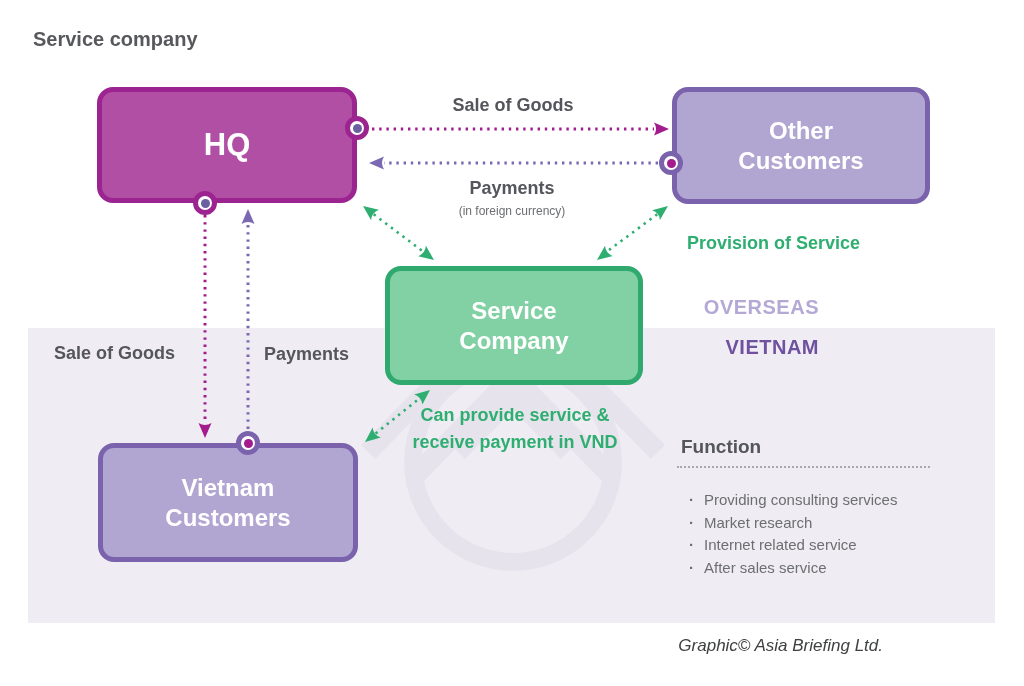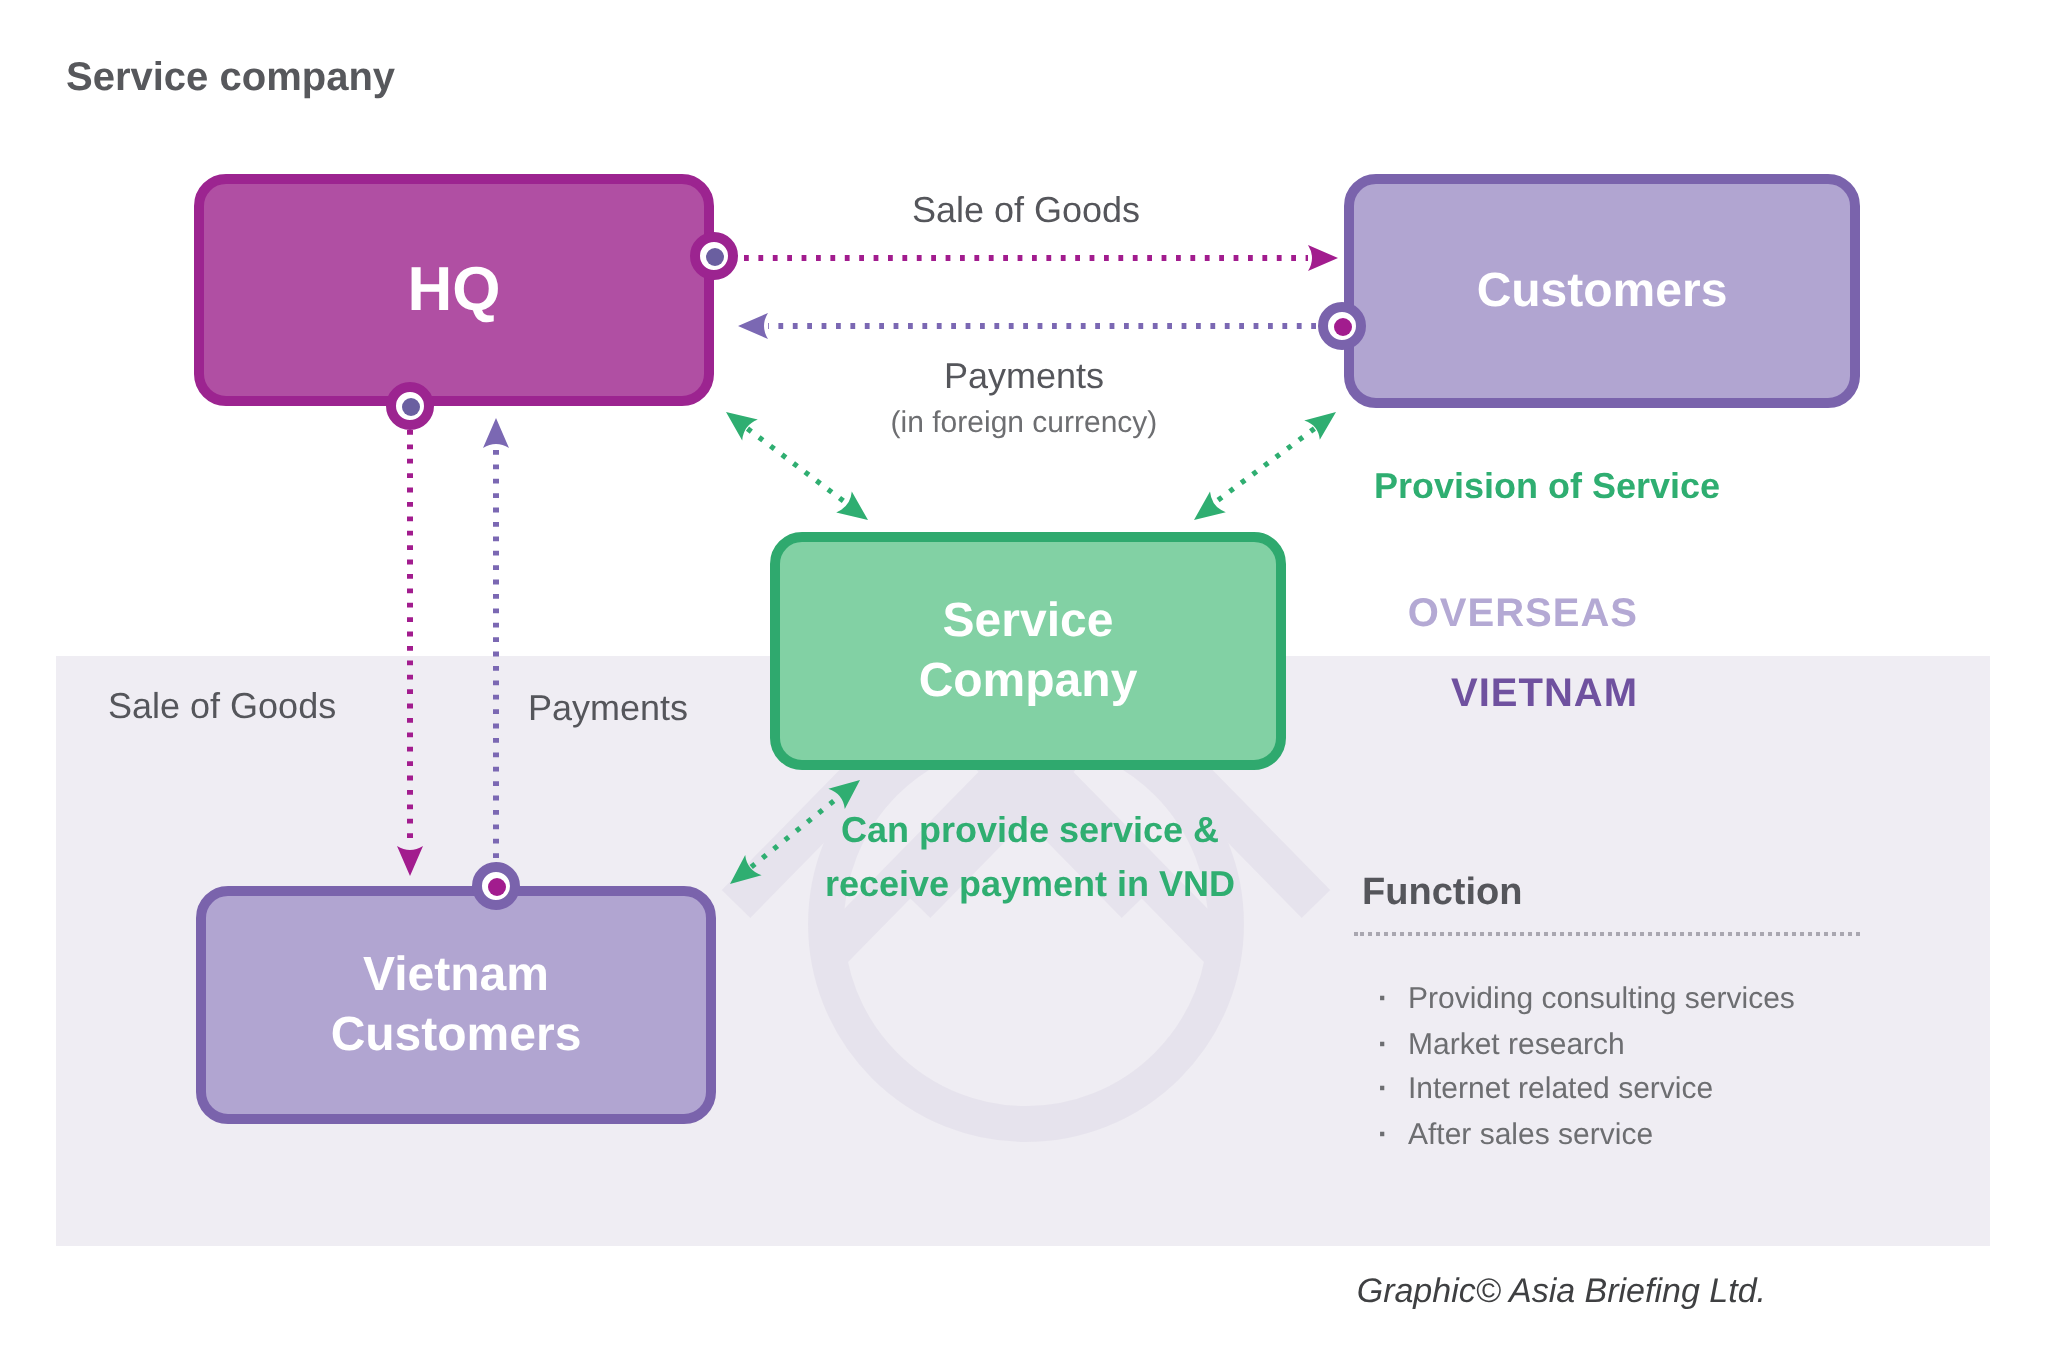--- a/index.html
+++ b/index.html
@@ -25,22 +25,22 @@
   
   .conn{position:absolute;width:14px;height:14px;border-radius:50%;background:#ffffff;
         display:flex;align-items:center;justify-content:center;}
   .conn .dot{width:9px;height:9px;border-radius:50%;}
   .ring-magenta{border:5px solid #9c2490;}
   .ring-purple{border:5px solid #7a63ac;}
   .dot-magenta{background:#a21c8e;}
   .dot-purple{background:#6a5fa0;}
 
   
-  .lbl-bold{color:#55565b;font-weight:normal;font-size:18px;}
-  .lbl-gray{color:#6d6e71;font-weight:normal;font-size:15px;}
+  .lbl-bold{color:#55565b;font-weight:bold;font-size:18px;}
+  .lbl-gray{color:#6d6e71;font-weight:normal;font-size:12px;}
   .lbl-green{color:#2fae71;font-weight:bold;font-size:18px;}
   .center{text-align:center;}
   .preline{white-space:pre-line;}
 
   #title{left:33px;top:28px;font-size:20px;font-weight:bold;color:#57585c;}
 
   #sale-of-goods-top{left:413px;top:95px;width:200px;}
   #payments-top{left:392px;top:177px;width:240px;line-height:23px;}
   #provision-of-service{left:648px;top:233px;width:220px;margin-left:39px;}
   #sale-of-goods-left{left:54px;top:343px;width:150px;}
@@ -112,20 +112,21 @@
     <path class="fill-green" d="M430,390 L414.2,394.4 Q421.5,396.9 422.4,404.5 Z"></path>
   </svg>
 
   <div id="title" class="abs">Service company</div>
 
   <div id="hq-box" class="box">
     <div>HQ</div>
   </div>
   <div id="other-customers-box" class="box">
     <div>
+      <div>Other</div>
       <div>Customers</div>
     </div>
   </div>
   <div id="service-company-box" class="box">
     <div>
       <div>Service</div>
       <div>Company</div>
     </div>
   </div>
   <div id="vietnam-customers-box" class="box">

